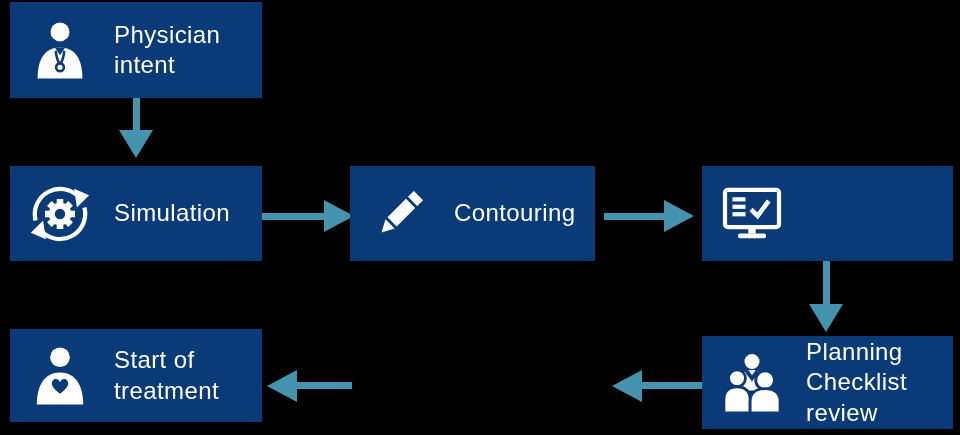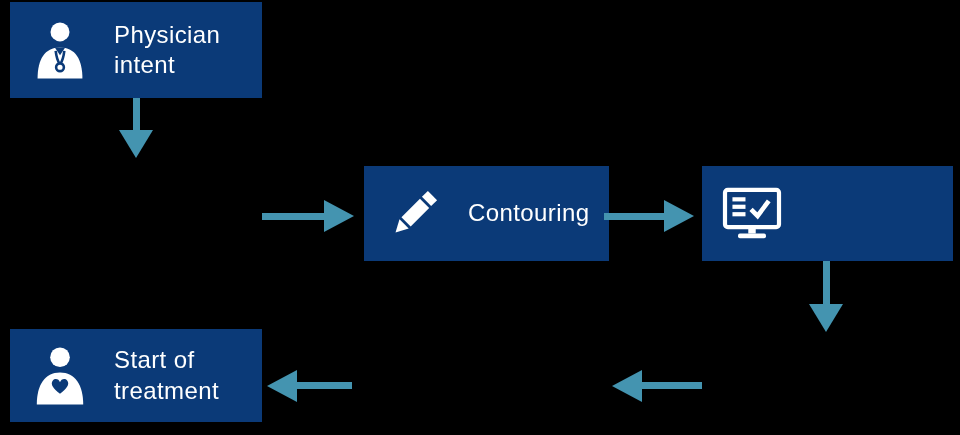--- a/index.html
+++ b/index.html
@@ -18,21 +18,21 @@
     padding:0 10px 0 18px;gap:22px;box-sizing:border-box;
   }
   .icon{flex:0 0 64px;display:flex;justify-content:center;align-items:center;}
   .label{
     color:var(--text);font-size:24px;line-height:1.26;letter-spacing:.4px;
     font-weight:400;
   }
   
   .n1{left:10px;top:2px;width:252px;height:96px;}
   .n2{left:10px;top:166px;width:252px;height:95px;}
-  .n3{left:364px;top:166px;width:245px;height:95px;}
+  .n3{left:350px;top:166px;width:245px;height:95px;}
   .n4{left:702px;top:166px;width:251px;height:95px;}
   .n5{left:702px;top:336px;width:251px;height:93px;}
   .n6{left:358px;top:336px;width:245px;height:93px;}
   .n7{left:10px;top:329px;width:252px;height:93px;}
   .n1 .label{max-width:116px;}
   .n5 .label{max-width:112px;}
   .n7 .label{max-width:122px;}
   
   .shaft{position:absolute;background:var(--arrow);}
   .head{position:absolute;width:0;height:0;border-style:solid;border-color:transparent;}
@@ -62,20 +62,39 @@
       </svg>
     </span>
     <span class="label">Physician intent</span>
   </div>
 
   <div class="arrow">
     <div class="shaft" style="left:133px;top:98px;width:7px;height:34px"></div>
     <div class="head head-down" style="left:119px;top:130px"></div>
   </div>
 
+  <div class="node n2">
+    <span class="icon">
+      <svg width="62" height="62" viewBox="0 0 66 66">
+        <path class="ws" stroke-width="4.5" d="M7,40 A27,27 0 0 1 53,15"></path>
+        <polygon class="w" points="48,6 64,13 51,26"></polygon>
+        <path class="ws" stroke-width="4.5" d="M59,26 A27,27 0 0 1 13,51"></path>
+        <polygon class="w" points="18,60 2,53 15,40"></polygon>
+        <g>
+          <rect class="w" x="29.5" y="17" width="7" height="32"></rect>
+          <rect class="w" x="29.5" y="17" width="7" height="32" transform="rotate(45 33 33)"></rect>
+          <rect class="w" x="29.5" y="17" width="7" height="32" transform="rotate(90 33 33)"></rect>
+          <rect class="w" x="29.5" y="17" width="7" height="32" transform="rotate(135 33 33)"></rect>
+          <circle class="w" cx="33" cy="33" r="12"></circle>
+          <circle class="cut" cx="33" cy="33" r="5.5"></circle>
+        </g>
+      </svg>
+    </span>
+    <span class="label">Simulation</span>
+  </div>
 
   <div class="arrow">
     <div class="shaft" style="left:262px;top:213px;width:62px;height:7px"></div>
     <div class="head head-right" style="left:324px;top:200px"></div>
   </div>
 
   <div class="node n3">
     <span class="icon">
       <svg width="56" height="56" viewBox="0 0 60 60">
         <g transform="rotate(45 30 30)">
@@ -105,20 +124,34 @@
         <rect class="w" x="17" y="50" width="30" height="5" rx="2"></rect>
       </svg>
     </span>
   </div>
 
   <div class="arrow">
     <div class="shaft" style="left:823px;top:261px;width:7px;height:43px"></div>
     <div class="head head-down" style="left:809px;top:304px"></div>
   </div>
 
+  <div class="node n5">
+    <span class="icon">
+      <svg width="58" height="60" viewBox="0 0 62 64">
+        <circle class="w" cx="31" cy="9" r="8"></circle>
+        <path class="w" d="M17,34 C17,23 23,18 31,18 C39,18 45,23 45,34 L45,40 L17,40 Z"></path>
+        <path class="cut-s" stroke-width="4" d="M25,19 L31,27 L37,19"></path>
+        <circle class="cut-fs" stroke-width="3" cx="15" cy="27" r="9"></circle>
+        <path class="cut-fs" stroke-width="3" d="M1,64 L1,50 C1,40 7,36 15,36 C23,36 29,40 29,50 L29,64 Z"></path>
+        <circle class="cut-fs" stroke-width="3" cx="45" cy="29" r="10"></circle>
+        <path class="cut-fs" stroke-width="3" d="M29,64 L29,52 C29,42 36,38 45,38 C54,38 61,42 61,52 L61,64 Z"></path>
+      </svg>
+    </span>
+    <span class="label">Planning Checklist review</span>
+  </div>
 
   <div class="arrow">
     <div class="head head-left" style="left:612px;top:370px"></div>
     <div class="shaft" style="left:642px;top:382px;width:60px;height:7px"></div>
   </div>
 
 
   <div class="arrow">
     <div class="head head-left" style="left:267px;top:370px"></div>
     <div class="shaft" style="left:297px;top:382px;width:55px;height:7px"></div>

